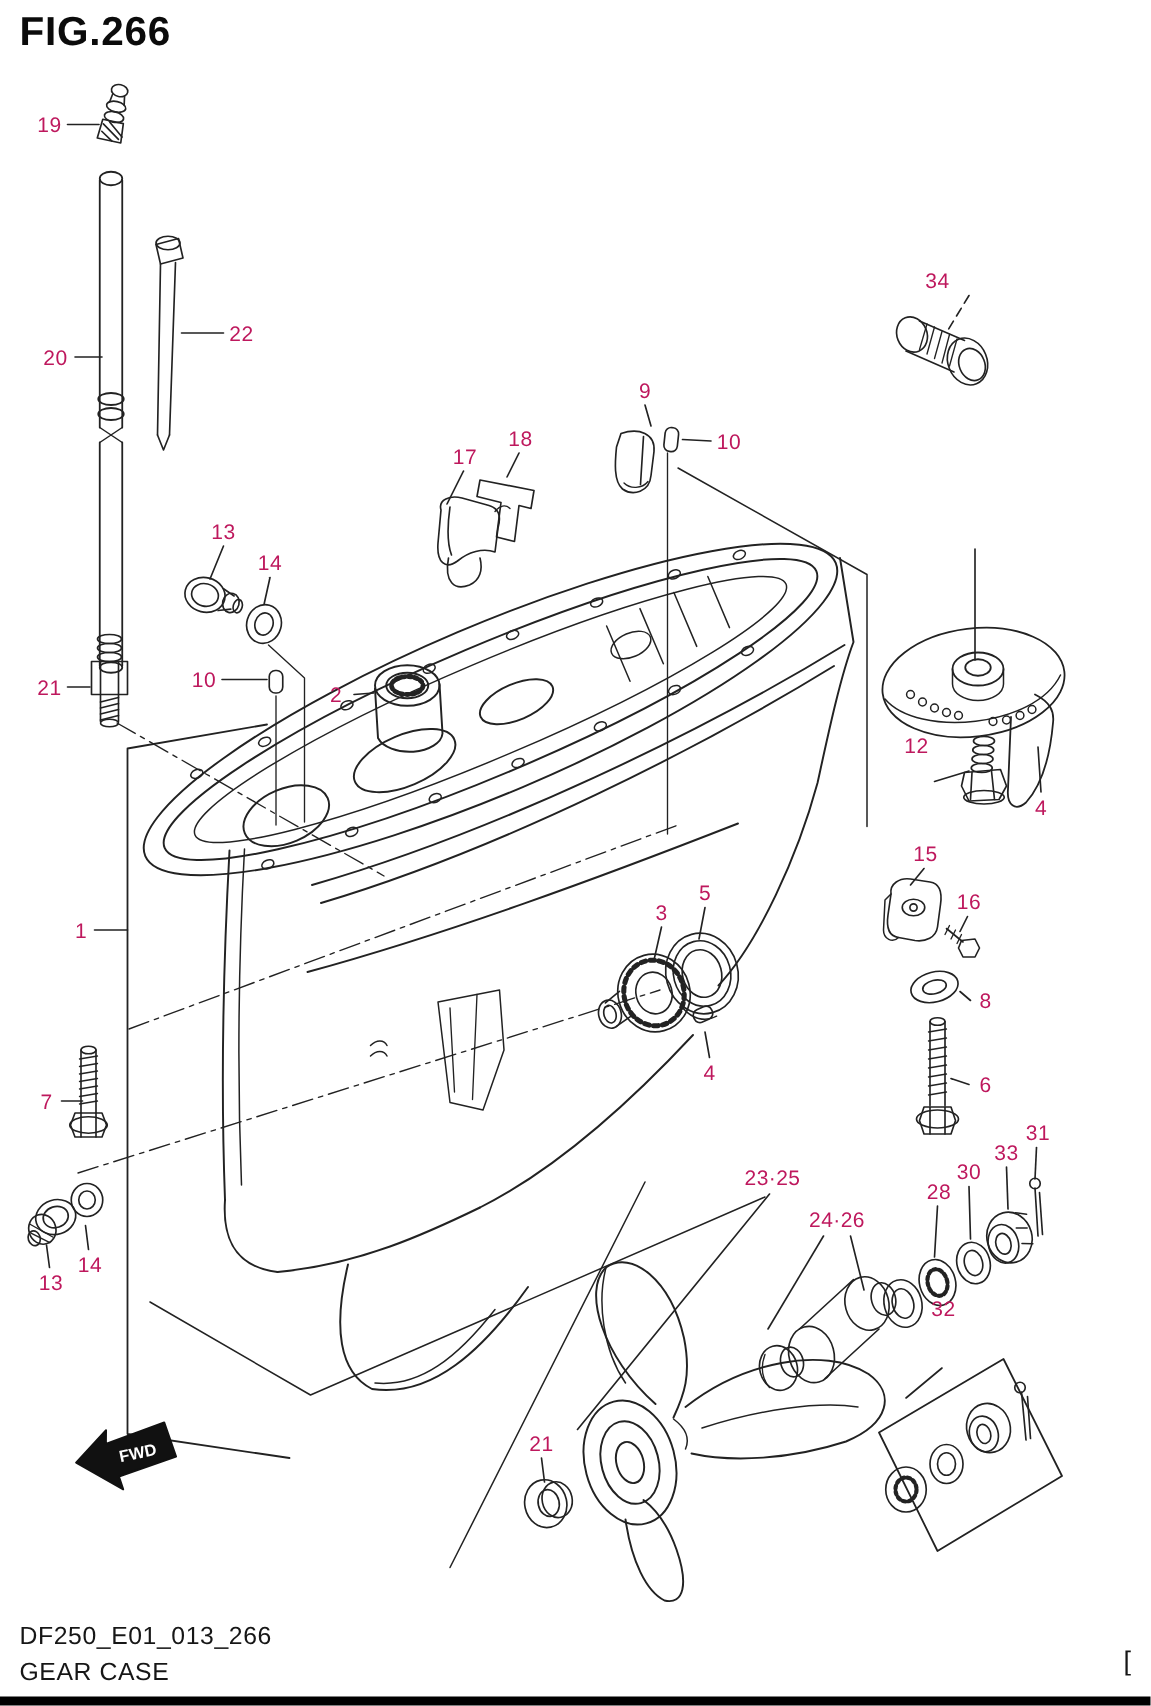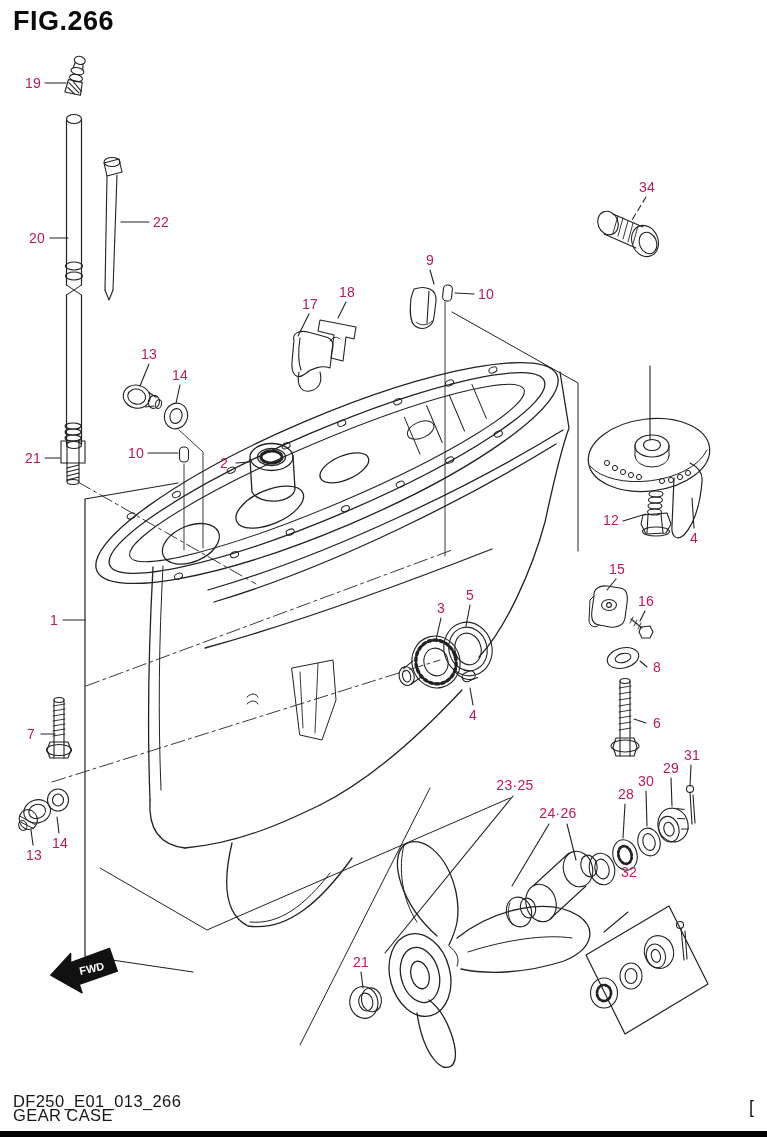--- a/index.html
+++ b/index.html
@@ -8,21 +8,21 @@
     font-family:"Liberation Sans", sans-serif;color:#111;overflow:hidden;
   }
   .fig-title{
     position:absolute;left:13px;top:6px;font-size:27px;font-weight:bold;
     letter-spacing:.5px;color:#0b0b0b;
   }
   .callout{
     position:absolute;transform:translate(-50%,-50%);
     font-size:14px;color:#be185d;white-space:nowrap;letter-spacing:.3px;
   }
-  .footer-code{position:absolute;left:13px;top:1082px;font-size:16.5px;color:#161616;letter-spacing:.4px;margin-top:10px;}
+  .footer-code{position:absolute;left:13px;top:1082px;font-size:16.5px;color:#161616;letter-spacing:.4px;}
   .footer-name{position:absolute;left:13px;top:1106px;font-size:16.5px;color:#161616;letter-spacing:.4px;}
   .corner-bracket{position:absolute;left:749px;top:1097px;font-size:18px;color:#161616;}
   .bottom-bar{position:absolute;left:0;top:1131px;width:767px;height:6px;background:#000;}
   svg{position:absolute;left:0;top:0;}
 </style>
 </head>
 <body>
 
 <div class="fig-title">FIG.266</div>
 
@@ -387,39 +387,39 @@
 <div class="callout" style="left:161px;top:222px">22</div>
 <div class="callout" style="left:33px;top:458px">21</div>
 <div class="callout" style="left:149px;top:354px">13</div>
 <div class="callout" style="left:180px;top:375px">14</div>
 <div class="callout" style="left:136px;top:453px">10</div>
 <div class="callout" style="left:224px;top:463px">2</div>
 <div class="callout" style="left:310px;top:304px">17</div>
 <div class="callout" style="left:347px;top:292px">18</div>
 <div class="callout" style="left:430px;top:260px">9</div>
 <div class="callout" style="left:486px;top:294px">10</div>
-<div class="callout" style="left:647px;top:187px">34</div>
-<div class="callout" style="left:611px;top:520px">12</div>
+<div class="callout" style="left:625px;top:187px">34</div>
+<div class="callout" style="left:611px;top:497px">12</div>
 <div class="callout" style="left:694px;top:538px">4</div>
 <div class="callout" style="left:617px;top:569px">15</div>
 <div class="callout" style="left:646px;top:601px">16</div>
 <div class="callout" style="left:657px;top:667px">8</div>
 <div class="callout" style="left:657px;top:723px">6</div>
 <div class="callout" style="left:54px;top:620px">1</div>
 <div class="callout" style="left:441px;top:608px">3</div>
 <div class="callout" style="left:470px;top:595px">5</div>
 <div class="callout" style="left:473px;top:715px">4</div>
 <div class="callout" style="left:31px;top:734px">7</div>
 <div class="callout" style="left:34px;top:855px">13</div>
 <div class="callout" style="left:60px;top:843px">14</div>
 <div class="callout" style="left:515px;top:785px">23·25</div>
 <div class="callout" style="left:558px;top:813px">24·26</div>
 <div class="callout" style="left:626px;top:794px">28</div>
 <div class="callout" style="left:646px;top:781px">30</div>
-<div class="callout" style="left:671px;top:768px">29</div>
+<div class="callout" style="left:671px;top:768px">33</div>
 <div class="callout" style="left:692px;top:755px">31</div>
 <div class="callout" style="left:361px;top:962px">21</div>
 <div class="callout" style="left:629px;top:872px">32</div>
 
 <div class="footer-code">DF250_E01_013_266</div>
 <div class="footer-name">GEAR CASE</div>
 <div class="corner-bracket">[</div>
 <div class="bottom-bar"></div>
 
 </body></html>

